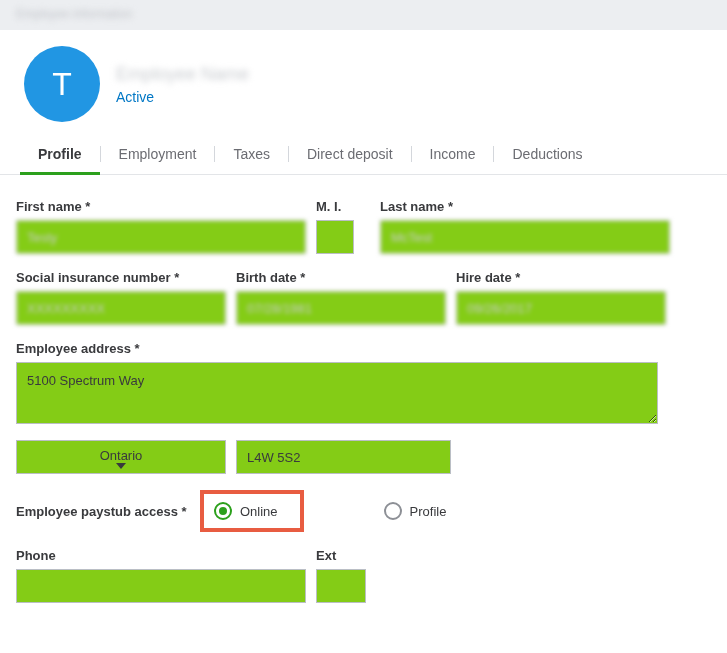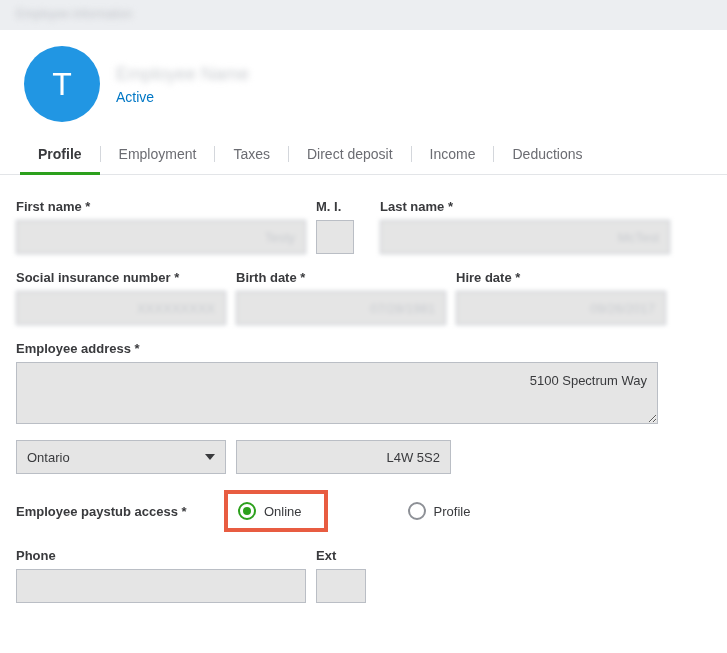--- a/index.html
+++ b/index.html
@@ -87,46 +87,45 @@
       align-items: flex-end;
     }
     .field { display: flex; flex-direction: column; gap: 6px; }
     .label {
       font-size: 13px;
       font-weight: 600;
       color: #393a3d;
     }
     .input, .textarea, .select {
       border: 1px solid #babec5;
-      background: #e5e5e5;
+      background: #84cc16;
       padding: 7px 10px;
       font-size: 13px;
       height: 34px;
       font-family: inherit;
       color: #393a3d;
-      text-align: right;
     }
     .textarea { height: 62px; resize: both; padding: 10px; }
     .blurred { color: #c9ccd0; filter: blur(2px); }
     .select {
       display: flex;
       align-items: center;
       justify-content: space-between;
       cursor: pointer;
+      flex-direction: column;
     }
     .caret {
       width: 0; height: 0;
       border-left: 5px solid transparent;
       border-right: 5px solid transparent;
       border-top: 6px solid #393a3d;
     }
     .radio-row {
       display: flex;
       align-items: center;
-      gap: 24px;
       margin-bottom: 16px;
     }
     .radio-group-wrap {
       display: flex;
       gap: 80px;
     }
     .radio-item {
       display: flex;
       align-items: center;
       gap: 8px;

